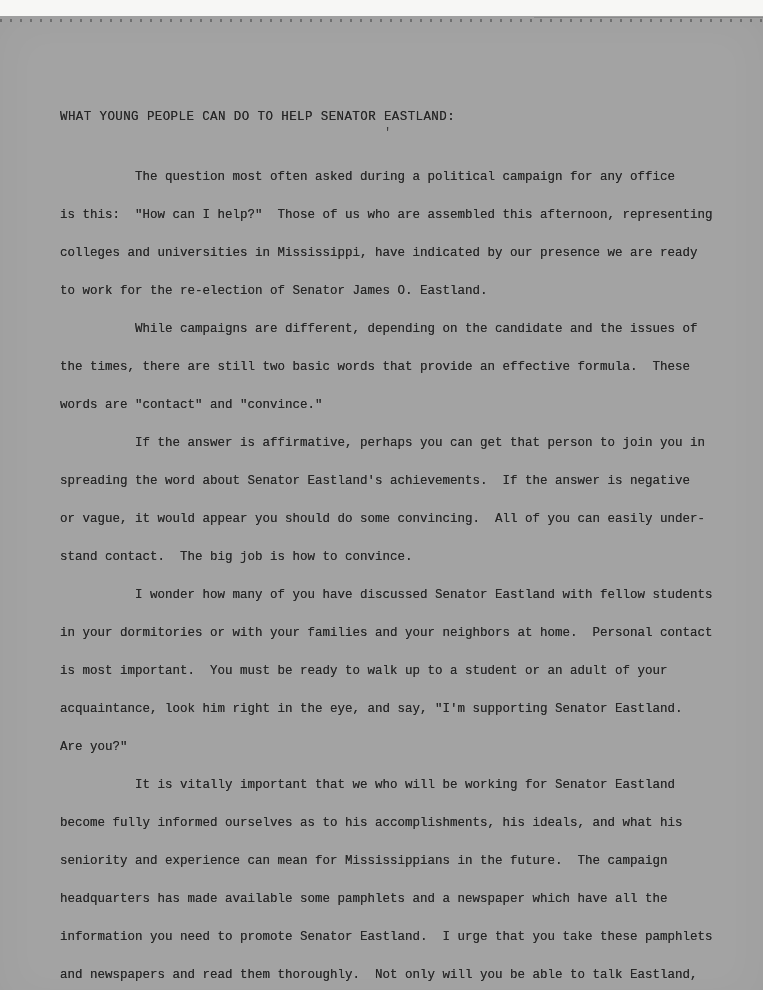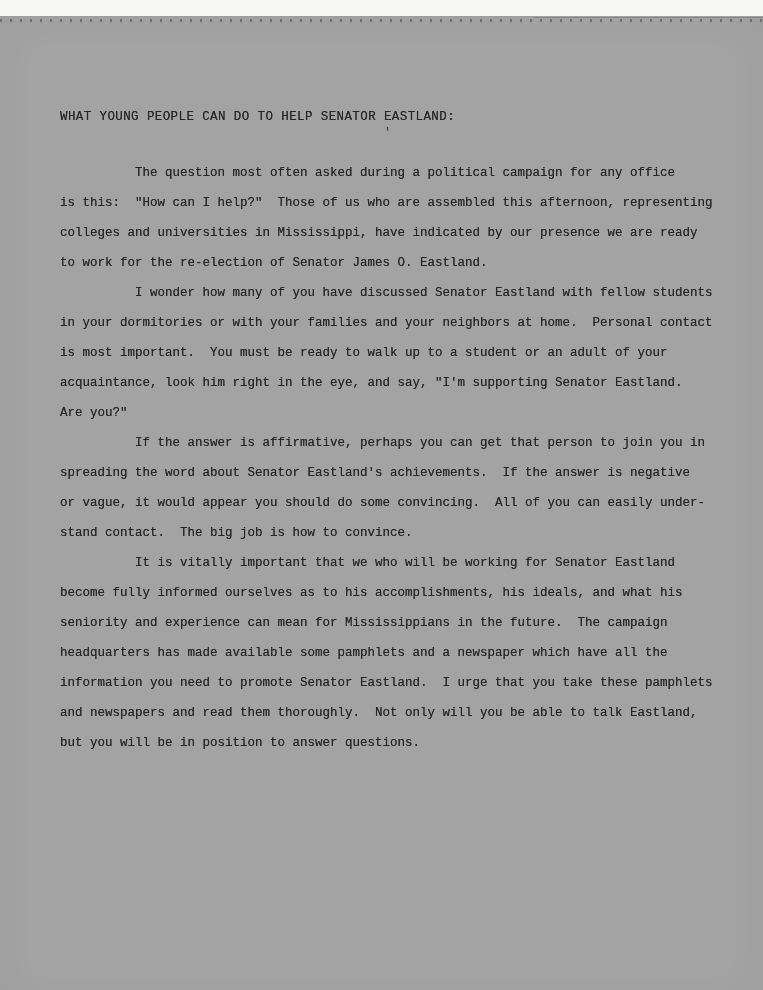--- a/index.html
+++ b/index.html
@@ -55,50 +55,53 @@
   .stray-mark {
     position: absolute;
     top: 110px;
     left: 384px;
     font-size: 12px;
     color: #3a3a3a;
   }
   .body-text p {
     margin: 0;
     font-size: 12.5px;
-    line-height: 30px;
+    line-height: 38px;
     white-space: pre;
     text-shadow: 0 0 0.4px rgba(0,0,0,0.55);
   }
 </style>
 </head>
 <body>
 
 <div class="page">
   <div class="scan-top-edge"></div>
 
   <div class="content">
     <h1 class="title">WHAT YOUNG PEOPLE CAN DO TO HELP SENATOR EASTLAND:</h1>
 
     <span class="stray-mark">'</span>
 
     <div class="body-text">
       <p>          The question most often asked during a political campaign for any office
 is this:  "How can I help?"  Those of us who are assembled this afternoon, representing
 colleges and universities in Mississippi, have indicated by our presence we are ready
 to work for the re-election of Senator James O. Eastland.</p>
+      <p>          While campaigns are different, depending on the candidate and the issues of
+the times, there are still two basic words that provide an effective formula.  These
+words are "contact" and "convince."</p>
+      <p>          If the answer is affirmative, perhaps you can get that person to join you in
+spreading the word about Senator Eastland's achievements.  If the answer is negative
+or vague, it would appear you should do some convincing.  All of you can easily under-
+stand contact.  The big job is how to convince.</p>
       <p>          I wonder how many of you have discussed Senator Eastland with fellow students
 in your dormitories or with your families and your neighbors at home.  Personal contact
 is most important.  You must be ready to walk up to a student or an adult of your
 acquaintance, look him right in the eye, and say, "I'm supporting Senator Eastland.
 Are you?"</p>
-      <p>          If the answer is affirmative, perhaps you can get that person to join you in
-spreading the word about Senator Eastland's achievements.  If the answer is negative
-or vague, it would appear you should do some convincing.  All of you can easily under-
-stand contact.  The big job is how to convince.</p>
       <p>          It is vitally important that we who will be working for Senator Eastland
 become fully informed ourselves as to his accomplishments, his ideals, and what his
 seniority and experience can mean for Mississippians in the future.  The campaign
 headquarters has made available some pamphlets and a newspaper which have all the
 information you need to promote Senator Eastland.  I urge that you take these pamphlets
 and newspapers and read them thoroughly.  Not only will you be able to talk Eastland,
 but you will be in position to answer questions.</p>
     </div>
   </div>
 </div>

